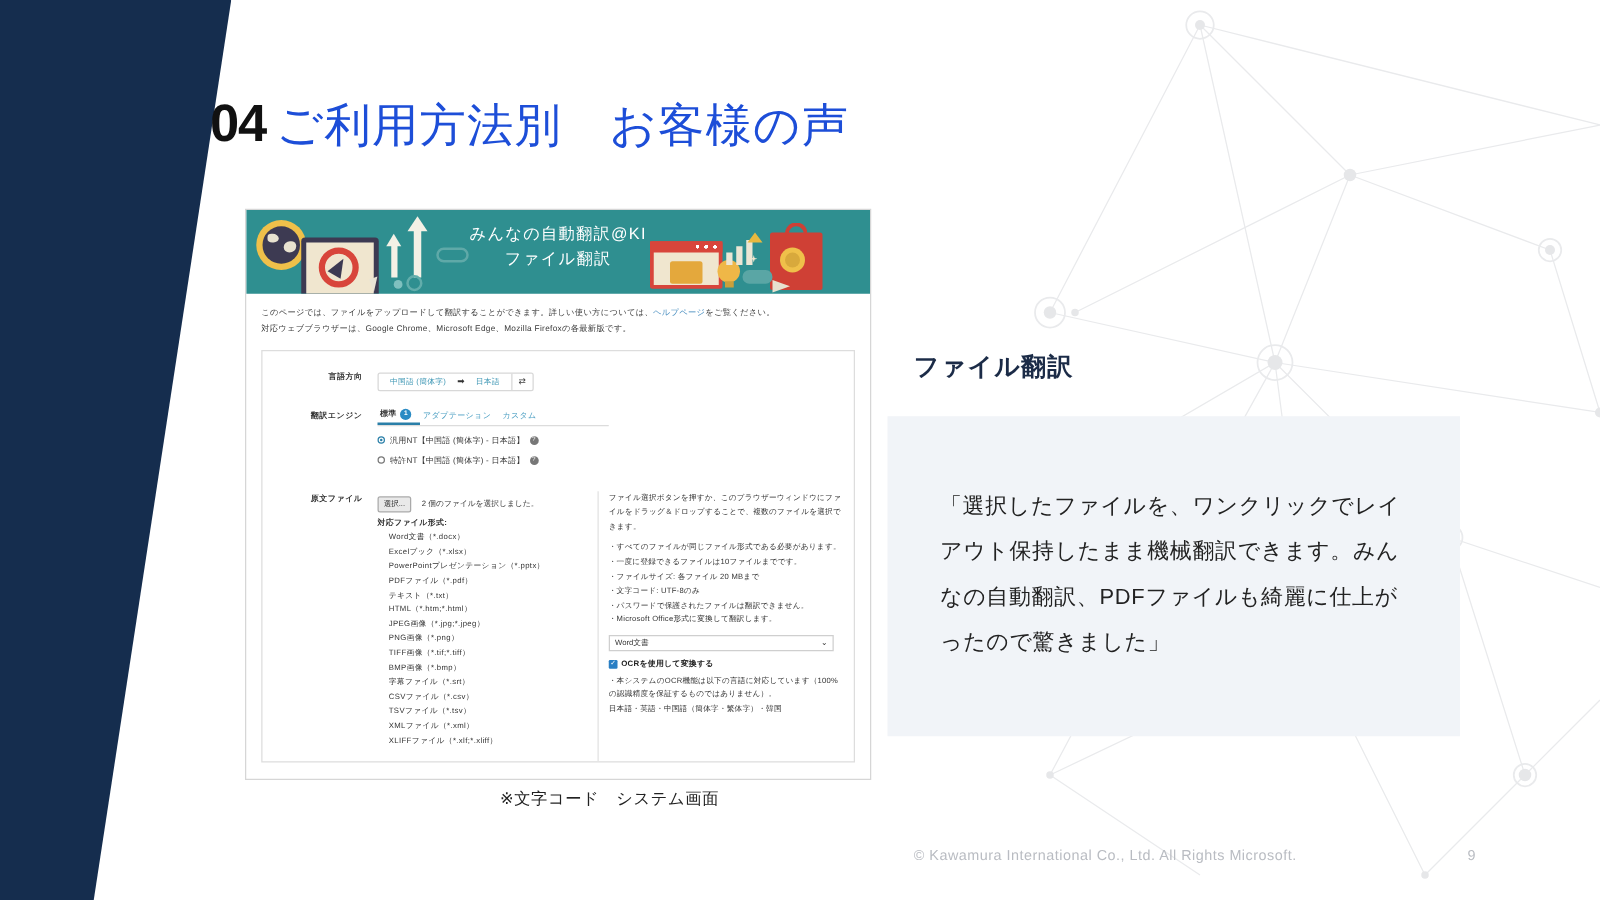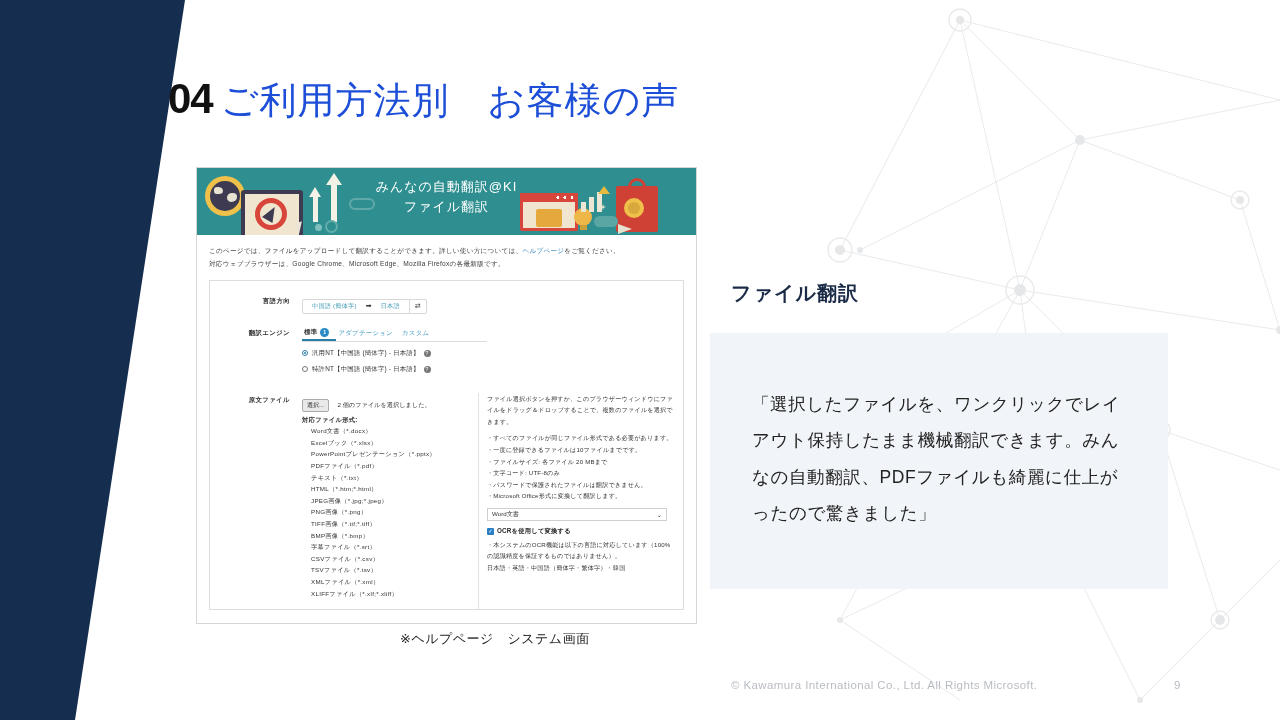--- a/index.html
+++ b/index.html
@@ -424,20 +424,20 @@
         <span class="cb">✓</span>
         <span class="hp-chk-label">OCRを使用して変換する</span>
       </div>
       <div class="hp" style="margin-top:3px;">・本システムのOCR機能は以下の言語に対応しています（100%の認識精度を保証するものではありません）。</div>
       <div class="hp">日本語・英語・中国語（簡体字・繁体字）・韓国</div>
     </div>
 
   </div>
 </div>
 
-<div id="shot-caption">※ヘルプページ　システム画面</div>
+<div id="shot-caption">※文字コード　システム画面</div>
 
 <div id="side-heading">ファイル翻訳</div>
 <div id="quote-box"></div>
 <div id="quote-text">「選択したファイルを、ワンクリックでレイアウト保持したまま機械翻訳できます。みんなの自動翻訳、PDFファイルも綺麗に仕上がったので驚きました」</div>
 
 <div id="footer-copy">© Kawamura International Co., Ltd. All Rights Microsoft.</div>
 <div id="footer-page">9</div>
 
 </body></html>

